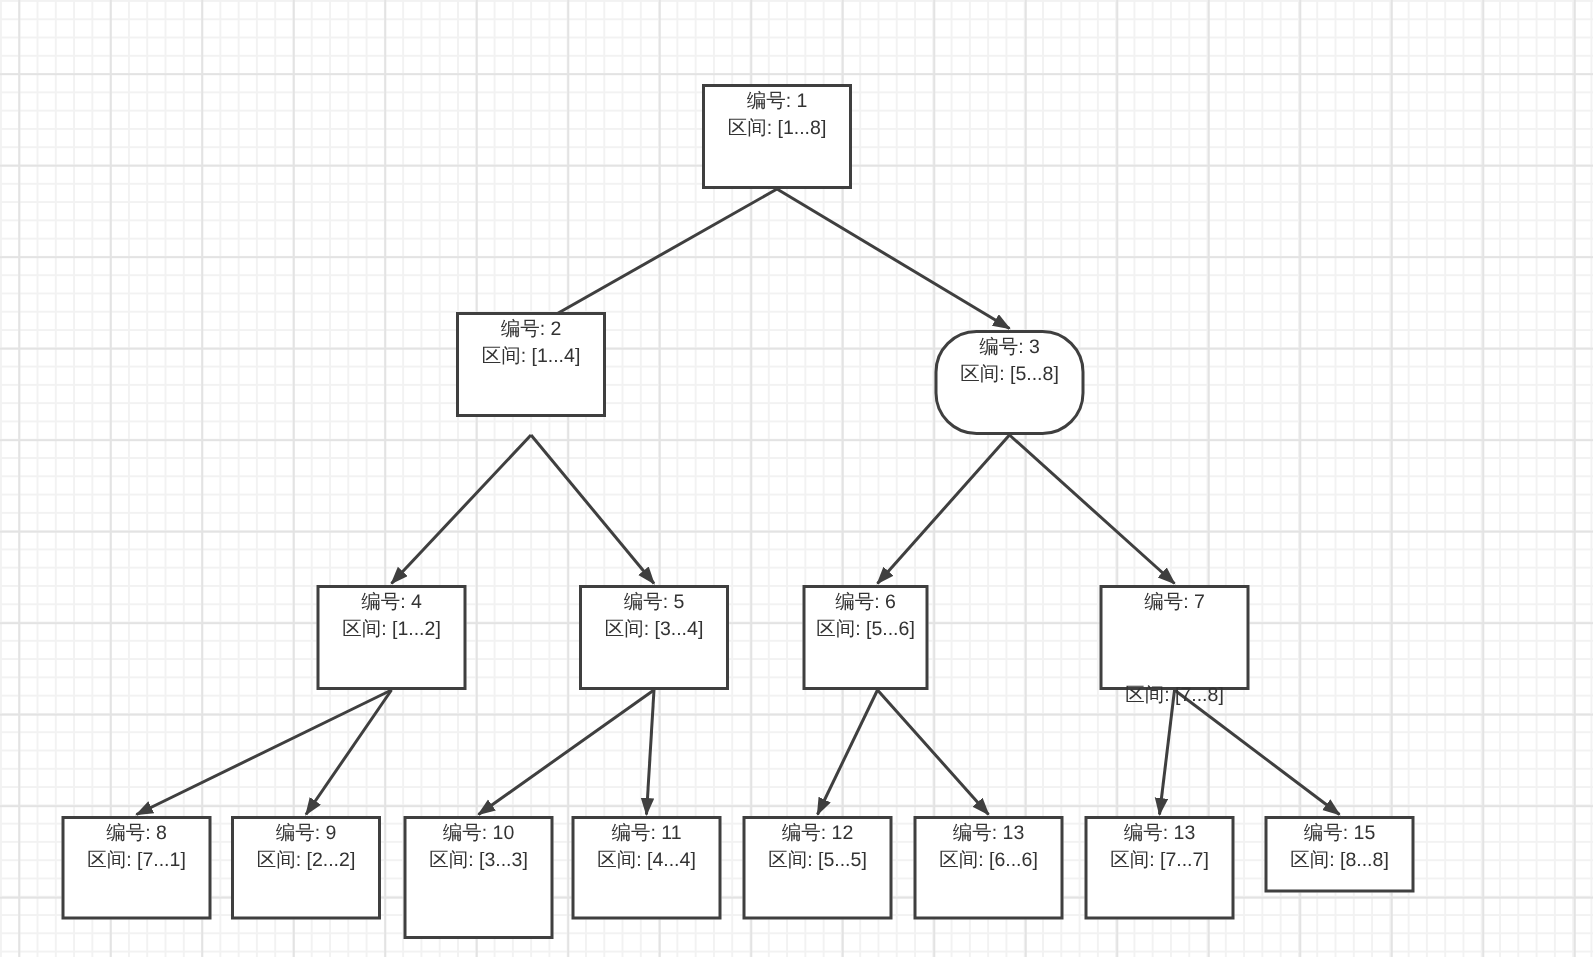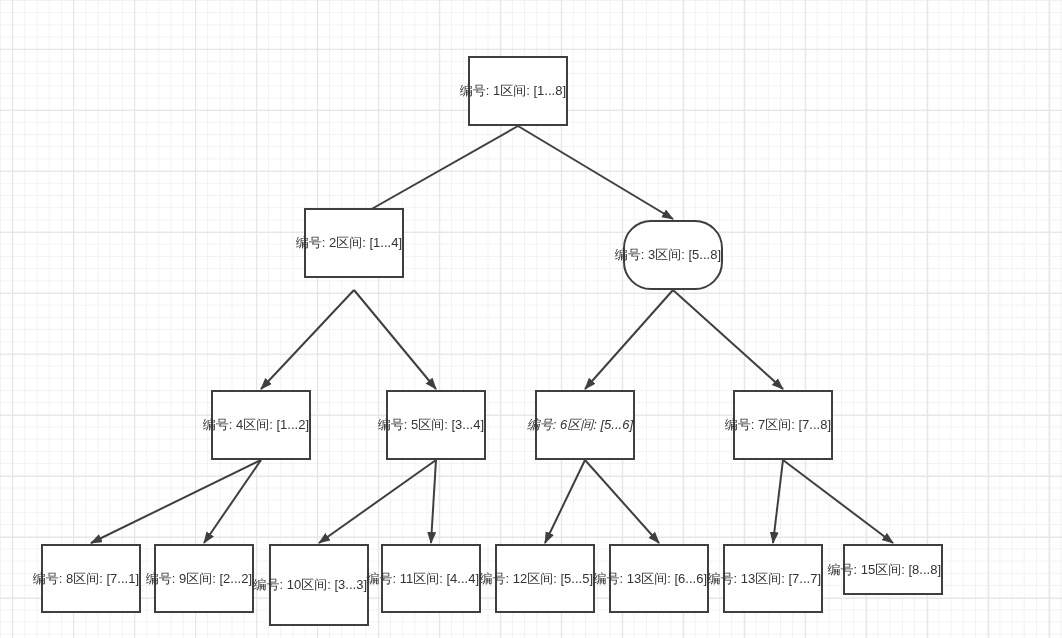--- a/index.html
+++ b/index.html
@@ -29,23 +29,23 @@
     height: 638px;
     pointer-events: none;
   }
   #edge-layer line { pointer-events: stroke; }
   .node {
     position: absolute;
     box-sizing: border-box;
     background: var(--node-fill, #ffffff);
     border: 2.5px solid var(--node-border, #3f3f3f);
     display: flex;
-    flex-direction: row;
+    flex-direction: column;
     align-items: center;
-    justify-content: flex-end;
+    justify-content: flex-start;
     text-align: center;
     color: var(--text-color, #333333);
     font-size: 13px;
     line-height: 18px;
     cursor: default;
     user-select: none;
   }
   .node-line { white-space: nowrap; }
 </style>
 </head>
@@ -87,25 +87,25 @@
     <div class="node-line">区间: [5...8]</div>
   </div>
       <div class="node" style="left: 211px; top: 390px; width: 100px; height: 70px;">
     <div class="node-line">编号: 4</div>
     <div class="node-line">区间: [1...2]</div>
   </div>
       <div class="node" style="left: 386px; top: 390px; width: 100px; height: 70px;">
     <div class="node-line">编号: 5</div>
     <div class="node-line">区间: [3...4]</div>
   </div>
-      <div class="node" style="left: 535px; top: 390px; width: 100px; height: 70px; font-style: italic;">
+      <div class="node" style="left: 535px; top: 390px; width: 84px; height: 70px;">
     <div class="node-line">编号: 6</div>
     <div class="node-line">区间: [5...6]</div>
   </div>
-      <div class="node" style="left: 733px; top: 390px; width: 100px; height: 70px;">
+      <div class="node" style="left: 733px; top: 390px; width: 100px; height: 70px; gap: 44px;">
     <div class="node-line">编号: 7</div>
     <div class="node-line">区间: [7...8]</div>
   </div>
       <div class="node" style="left: 41px; top: 544px; width: 100px; height: 69px;">
     <div class="node-line">编号: 8</div>
     <div class="node-line">区间: [7...1]</div>
   </div>
       <div class="node" style="left: 154px; top: 544px; width: 100px; height: 69px;">
     <div class="node-line">编号: 9</div>
     <div class="node-line">区间: [2...2]</div>

